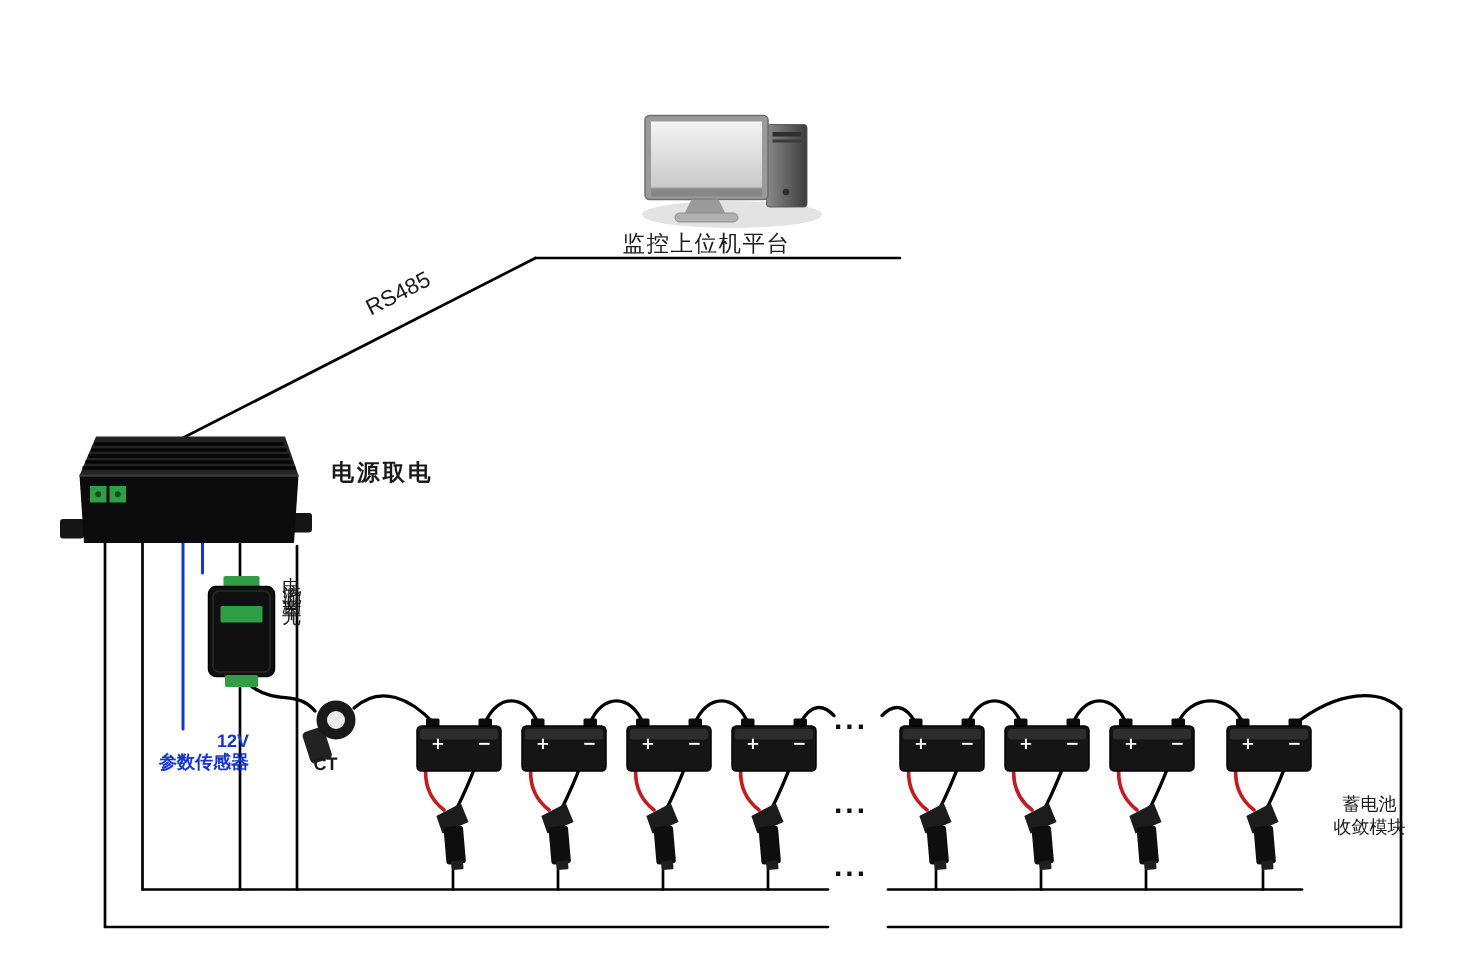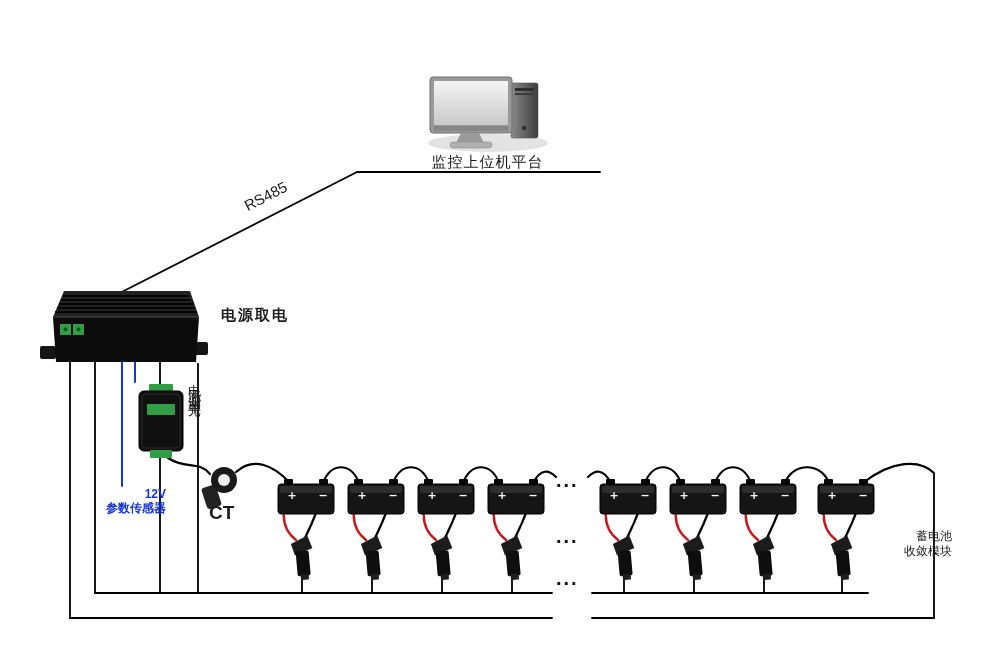--- a/index.html
+++ b/index.html
@@ -1,31 +1,31 @@
 <!DOCTYPE html>
 <html><head>
 <meta charset="utf-8">
 <style>
   *{margin:0;padding:0;box-sizing:border-box}
   html,body{background:#fff}
   body{font-family:"Liberation Sans","DejaVu Sans",sans-serif}
   #stage{position:relative;width:989px;height:646px;background:#ffffff;overflow:hidden}
   #diagram-svg{position:absolute;left:0;top:0}
   .lbl{position:absolute;color:#1a1a1a;white-space:nowrap}
-  .lbl-monitor{left:415px;top:153px;width:145px;text-align:center;font-size:15px;letter-spacing:1px}
+  .lbl-monitor{left:415px;top:153px;width:145px;font-size:15px;letter-spacing:1px}
   .lbl-rs485{left:249px;top:197px;font-size:15px;transform:rotate(-27deg);transform-origin:left bottom}
   .lbl-module{left:221px;top:306px;font-size:15px;font-weight:600;letter-spacing:2px}
   .lbl-unit{left:185px;top:374px;font-size:13px;writing-mode:vertical-rl;text-orientation:upright;letter-spacing:4px;height:104px}
   .lbl-power{left:96px;top:487px;width:70px;text-align:right;color:#1535d8;font-size:12px;font-weight:600;line-height:14px}
-  .lbl-ct{left:209px;top:502px;font-size:19px;font-weight:600}
+  .lbl-ct{left:209px;top:502px;font-size:12px;font-weight:600}
   .dots{position:absolute;font-size:20px;font-weight:bold;letter-spacing:2px;line-height:20px;color:#111}
   .dots-batteries{left:556px;top:470px}
   .dots-sensors{left:556px;top:526px}
   .dots-bus{left:556px;top:568px}
-  .lbl-sensor{left:874px;top:529px;width:78px;text-align:right;font-size:12px;line-height:15px}
+  .lbl-sensor{left:874px;top:529px;width:78px;text-align:center;font-size:12px;line-height:15px}
   .line{fill:none;stroke:#000;stroke-width:1.8;stroke-linecap:round}
   .wire{fill:none;stroke:#000;stroke-width:2.2;stroke-linecap:round}
   .wire.red{stroke:#c8191e;stroke-width:2.4}
   .wire.blue{stroke:#1535d8;stroke-width:2}
   .term{fill:#fff;font-size:11px;font-weight:bold;text-anchor:middle;font-family:"DejaVu Sans",sans-serif}
 </style>
 </head>
 <body>
 
 <div id="stage">

